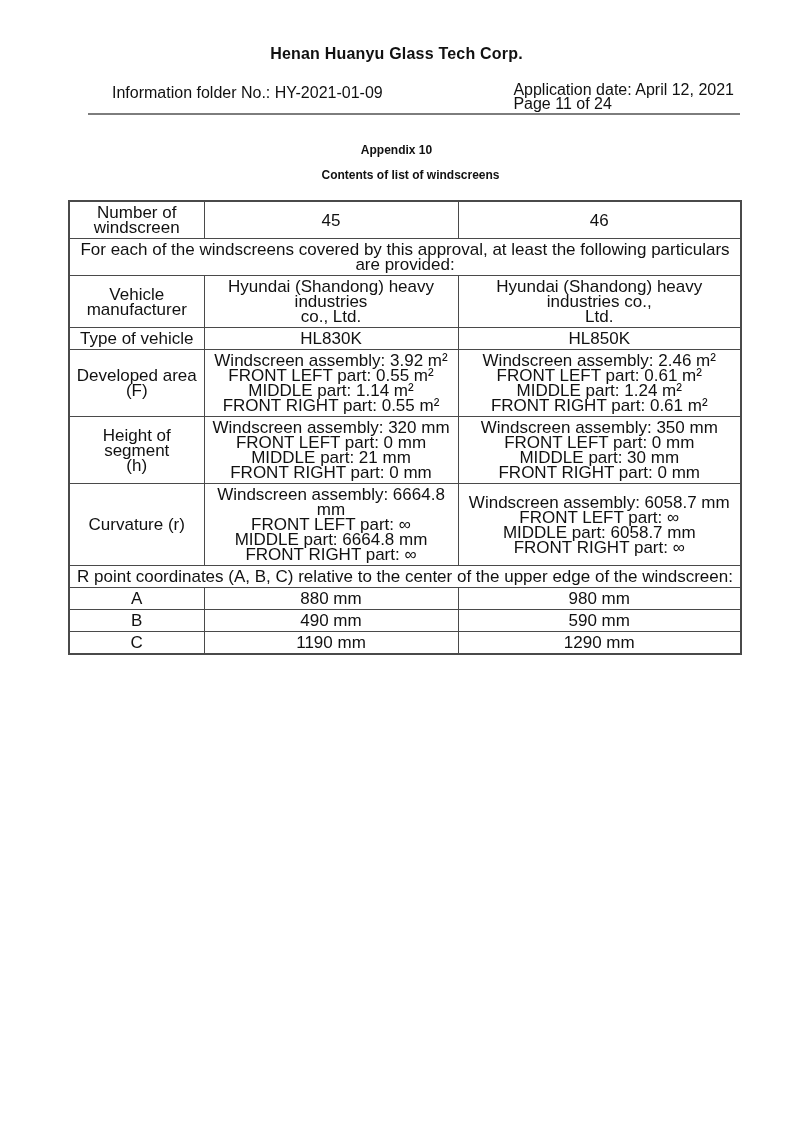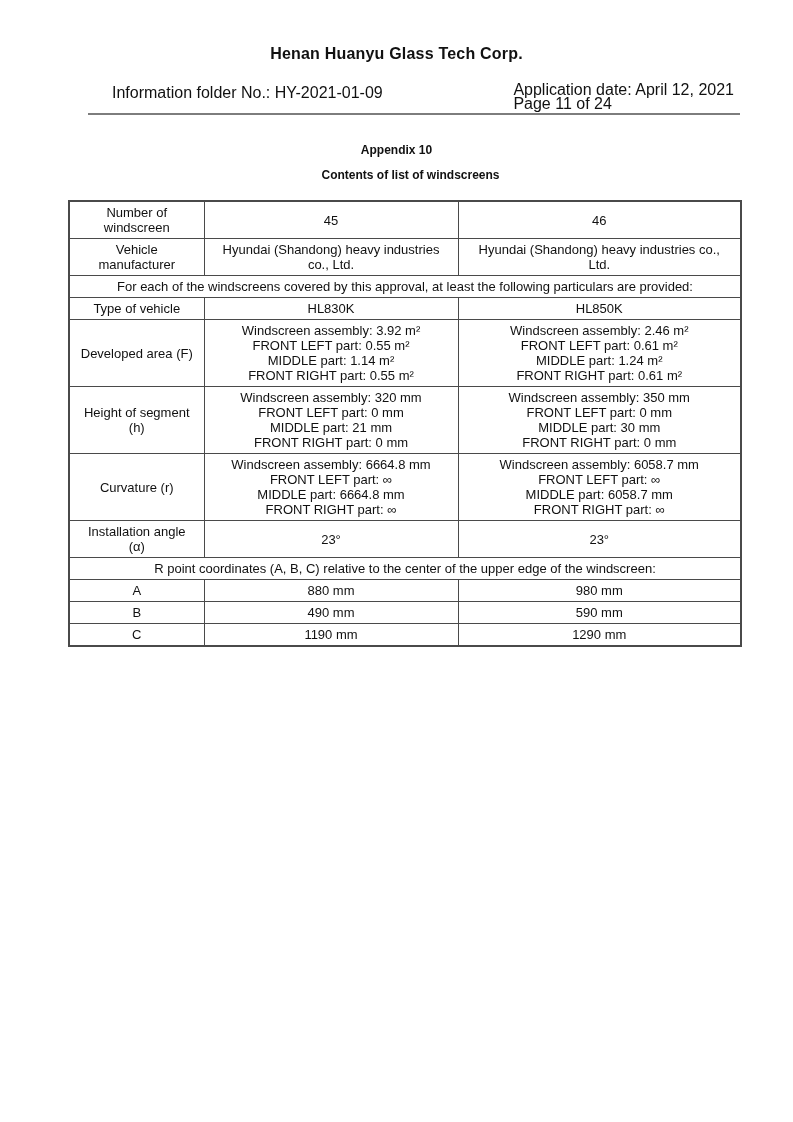--- a/index.html
+++ b/index.html
@@ -42,21 +42,21 @@
     font-size: 12px;
     font-weight: bold;
     padding-left: 28px;
   }
   table.spec {
     margin: 18px 0 0 68px;
     width: 672px;
     table-layout: fixed;
     border-collapse: collapse;
     border: 2px solid #4a4a4a;
-    font-size: 13px;
+    font-size: 17px;
     line-height: 15px;
     color: #111;
   }
   table.spec td {
     border: 1px solid #4a4a4a;
     text-align: center;
     vertical-align: middle;
     padding: 3px 4px;
     white-space: pre-line;
     overflow: hidden;
@@ -89,29 +89,29 @@
       <col style="width:283px">
     </colgroup>
     <tbody>
       <tr>
         <td>Number of
 windscreen</td>
         <td>45</td>
         <td>46</td>
       </tr>
       <tr>
+        <td class="span-left" colspan="3">For each of the windscreens covered by this approval, at least the following particulars are provided:</td>
+      </tr>
+      <tr>
         <td>Vehicle
 manufacturer</td>
         <td>Hyundai (Shandong) heavy industries
 co., Ltd.</td>
         <td>Hyundai (Shandong) heavy industries co.,
 Ltd.</td>
-      </tr>
-      <tr>
-        <td class="span-left" colspan="3">For each of the windscreens covered by this approval, at least the following particulars are provided:</td>
       </tr>
       <tr>
         <td>Type of vehicle</td>
         <td>HL830K</td>
         <td>HL850K</td>
       </tr>
       <tr>
         <td>Developed area (F)</td>
         <td>Windscreen assembly: 3.92 m²
 FRONT LEFT part: 0.55 m²
@@ -139,26 +139,20 @@
         <td>Windscreen assembly: 6664.8 mm
 FRONT LEFT part: ∞
 MIDDLE part: 6664.8 mm
 FRONT RIGHT part: ∞</td>
         <td>Windscreen assembly: 6058.7 mm
 FRONT LEFT part: ∞
 MIDDLE part: 6058.7 mm
 FRONT RIGHT part: ∞</td>
       </tr>
       <tr>
-        <td>Installation angle
-(α)</td>
-        <td>23°</td>
-        <td>23°</td>
-      </tr>
-      <tr>
         <td class="span-center" colspan="3">R point coordinates (A, B, C) relative to the center of the upper edge of the windscreen:</td>
       </tr>
       <tr>
         <td>A</td>
         <td>880 mm</td>
         <td>980 mm</td>
       </tr>
       <tr>
         <td>B</td>
         <td>490 mm</td>

